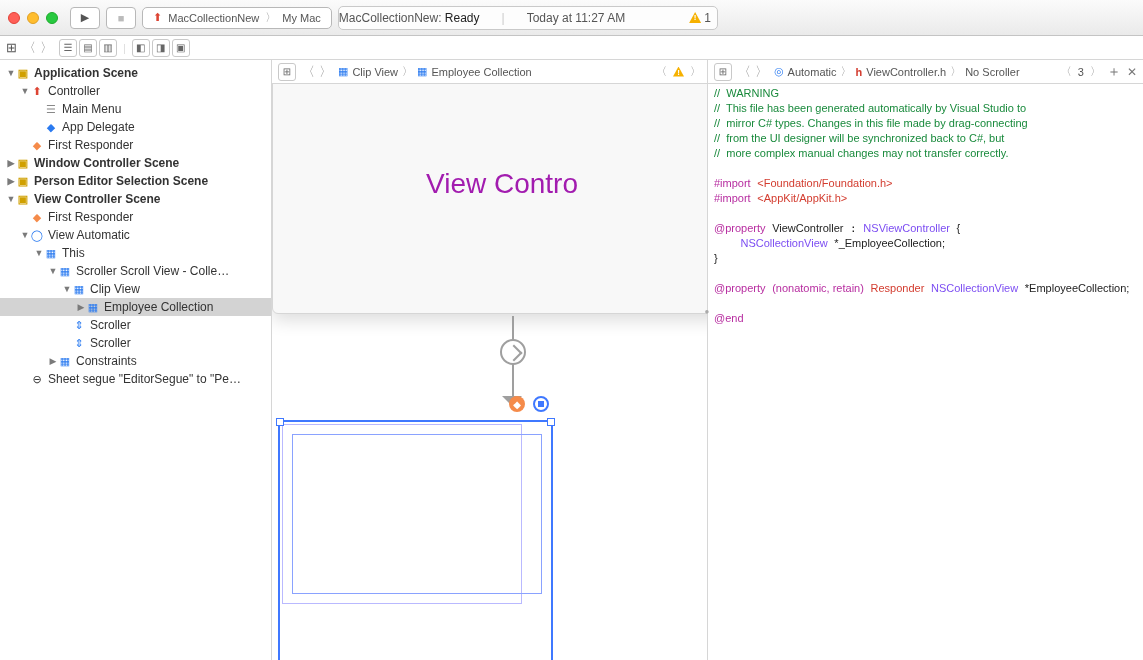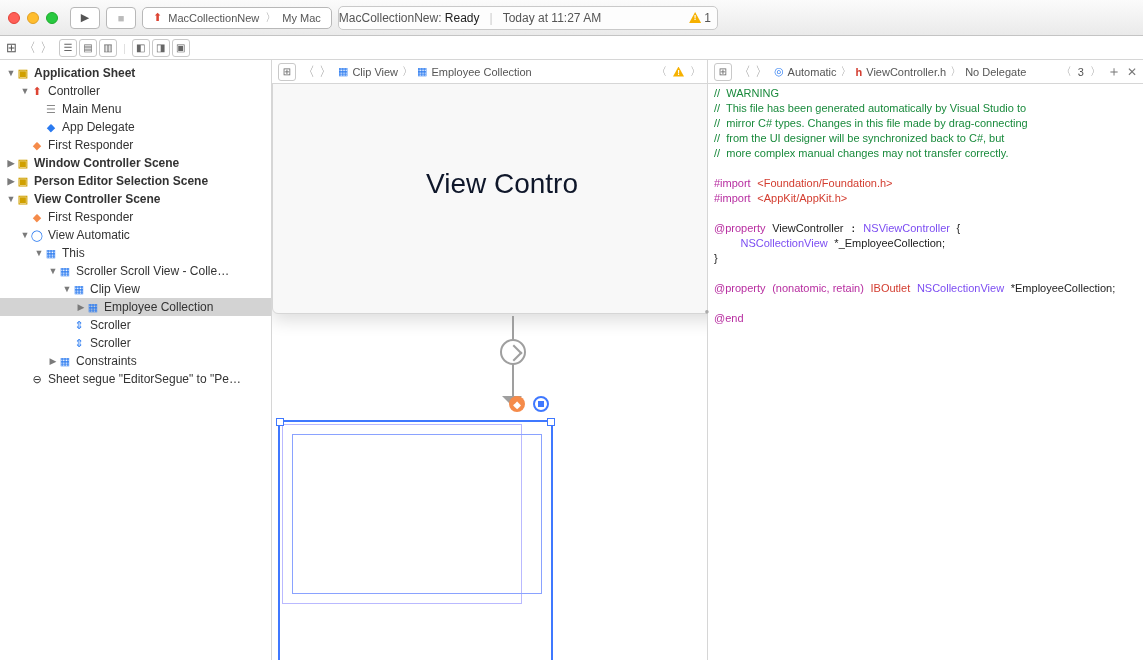--- a/index.html
+++ b/index.html
@@ -5,21 +5,21 @@
 * { margin:0; padding:0; box-sizing:border-box; font-family:-apple-system,"Helvetica Neue",Arial,sans-serif; }
 body { width:1143px; height:660px; background:#fff; font-size:12px; color:#333; overflow:hidden; }
 
 
 .toolbar { height:36px; background:linear-gradient(#fbfbfb,#eaeaea); border-bottom:1px solid #c4c4c4; display:flex; align-items:center; padding:0 8px; gap:6px; }
 .traffic { display:flex; gap:7px; margin-right:6px; }
 .dot { width:12px; height:12px; border-radius:50%; }
 .dot.red{background:#ff5f57;border:1px solid #e24238;} .dot.yellow{background:#ffbd2e;border:1px solid #e0a024;} .dot.green{background:#28c940;border:1px solid #1dac2c;}
 .btn { height:22px; min-width:30px; background:#fff; border:1px solid #b8b8b8; border-radius:4px; display:flex; align-items:center; justify-content:center; color:#555; font-size:11px; }
 .btn.pill { border-radius:5px; padding:0 10px; gap:6px; }
-.status-box { flex:1; max-width:380px; height:24px; background:#fdfdfd; border:1px solid #c9c9c9; border-radius:5px; display:flex; align-items:center; justify-content:center; gap:10px; color:#555; margin-left:auto; margin-right:auto; }
+.status-box { flex:1; max-width:380px; height:24px; background:#fdfdfd; border:1px solid #c9c9c9; border-radius:5px; display:flex; align-items:center; justify-content:center; gap:22px; color:#555; margin-left:auto; margin-right:auto; }
 .status-box .b{color:#222;font-weight:500;}
 .warn-badge { display:flex; align-items:center; gap:3px; color:#555; }
 .tri { width:12px; height:11px; background:#f6b100; clip-path:polygon(50% 0,100% 100%,0 100%); position:relative; }
 .tri::after{content:"!";position:absolute;left:0;right:0;text-align:center;font-size:8px;color:#fff;top:1px;font-weight:bold;}
 .tb-spacer{flex:1;}
 
 
 .jumpbar { height:24px; background:#fff; border-bottom:1px solid #d6d6d6; display:flex; align-items:center; padding:0 6px; gap:6px; font-size:11px; color:#555; }
 .chev{color:#999;}
 .jb-icons { display:flex; gap:2px; }
@@ -42,21 +42,21 @@
 .ind0{padding-left:6px;}.ind1{padding-left:20px;}.ind2{padding-left:34px;}.ind3{padding-left:48px;}.ind4{padding-left:62px;}.ind5{padding-left:76px;}
 
 
 .mjbar{height:24px;border-bottom:1px solid #d6d6d6;display:flex;align-items:center;padding:0 6px;gap:6px;font-size:11px;color:#555;}
 .mjbar .grow{flex:1;display:flex;align-items:center;gap:4px;overflow:hidden;}
 .mjbar-right{display:flex;align-items:center;gap:6px;}
 
 
 .canvas { flex:1; position:relative; background:#fff; overflow:hidden; }
 .vc-card{position:absolute;left:0;top:-30px;width:460px;height:260px;background:#f8f8f8;border:1px solid #d6d6d6;border-radius:6px;box-shadow:0 6px 18px rgba(0,0,0,0.14);display:flex;align-items:center;justify-content:center;}
-.vc-card .title{font-size:28px;color:#0f172a;font-weight:500;}
+.vc-card .title{font-size:28px;color:#a21caf;font-weight:500;}
 .conn-line{position:absolute;left:240px;top:232px;width:2px;height:90px;background:#9f9f9f;}
 .conn-ring{position:absolute;left:228px;top:255px;width:26px;height:26px;border:2px solid #9f9f9f;border-radius:50%;background:#fff;}
 .conn-ring::after{content:"";position:absolute;left:6px;top:6px;width:10px;height:10px;border:2px solid #9f9f9f;border-left:none;border-bottom:none;transform:rotate(45deg);}
 .conn-arrow{position:absolute;left:230px;top:312px;width:0;height:0;border:10px solid transparent;border-top-color:#9f9f9f;}
 .sel-frame{position:absolute;left:6px;top:336px;width:275px;height:300px;border:2px solid #3f78ff;}
 .sel-handle{position:absolute;width:8px;height:8px;background:#fff;border:1px solid #3f78ff;}
 .sel-header{position:absolute;left:6px;top:312px;width:275px;height:22px;display:flex;justify-content:flex-end;gap:8px;padding:0 4px;}
 .hdr-dot{width:16px;height:16px;border-radius:50%;display:flex;align-items:center;justify-content:center;font-size:10px;}
 .hdr-dot.o{background:#f58b4a;color:#fff;}
 .hdr-dot.b{background:#fff;border:2px solid #3f78ff;}
@@ -121,21 +121,21 @@
   </div>
 </div>
 
 <div class="main">
 
   <div class="left">
     <div class="tree">
       <div class="row bold ind0">
           <span class="disc">▼</span>
           <span class="ico ico-yellow">▣</span>
-          <span>Application Sheet</span>
+          <span>Application Scene</span>
         </div>
       <div class="row ind1">
           <span class="disc">▼</span>
           <span class="ico" style="color:#d43;">⬆</span>
           <span>Controller</span>
         </div>
       <div class="row ind2">
           <span class="disc"></span>
           <span class="ico ico-menu">☰</span>
           <span>Main Menu</span>
@@ -273,40 +273,40 @@
           <span>〈</span>
           <span>〉</span>
         </div>
       <div class="grow">
         <span style="color:#2a7af0;">◎</span>
         <span>Automatic</span>
         <span class="chev">〉</span>
         <span style="color:#d33c2f;font-weight:bold;">h</span>
         <span>ViewController.h</span>
         <span class="chev">〉</span>
-        <span>No Delegate</span>
+        <span>No Scroller</span>
       </div>
       <span class="chev">〈</span>
       <span>3</span>
       <span class="chev">〉</span>
       <span style="font-size:14px;color:#777;">＋</span>
       <span style="font-size:12px;color:#777;">✕</span>
     </div>
     <div class="code"><span class="cm">//  WARNING</span>
 <span class="cm">//  This file has been generated automatically by Visual Studio to</span>
 <span class="cm">//  mirror C# types. Changes in this file made by drag-connecting</span>
 <span class="cm">//  from the UI designer will be synchronized back to C#, but</span>
 <span class="cm">//  more complex manual changes may not transfer correctly.</span>
 
 <span class="at">#import</span> <span class="st">&lt;Foundation/Foundation.h&gt;</span>
 <span class="at">#import</span> <span class="st">&lt;AppKit/AppKit.h&gt;</span>
 
 <span class="kw">@property</span> <span>ViewController</span> : <span class="ty">NSViewController</span> <span>{</span>
     <span class="ty">NSCollectionView</span> <span>*_EmployeeCollection;</span>
 <span>}</span>
 
-<span class="kw">@property</span> <span class="kw">(nonatomic, retain)</span> <span class="st">IBOutlet</span> <span class="ty">NSCollectionView</span> <span>*EmployeeCollection;</span>
+<span class="kw">@property</span> <span class="kw">(nonatomic, retain)</span> <span class="st">Responder</span> <span class="ty">NSCollectionView</span> <span>*EmployeeCollection;</span>
 
 <span class="kw">@end</span>
 </div>
   </div>
 
 </div>
 
 </body></html>

